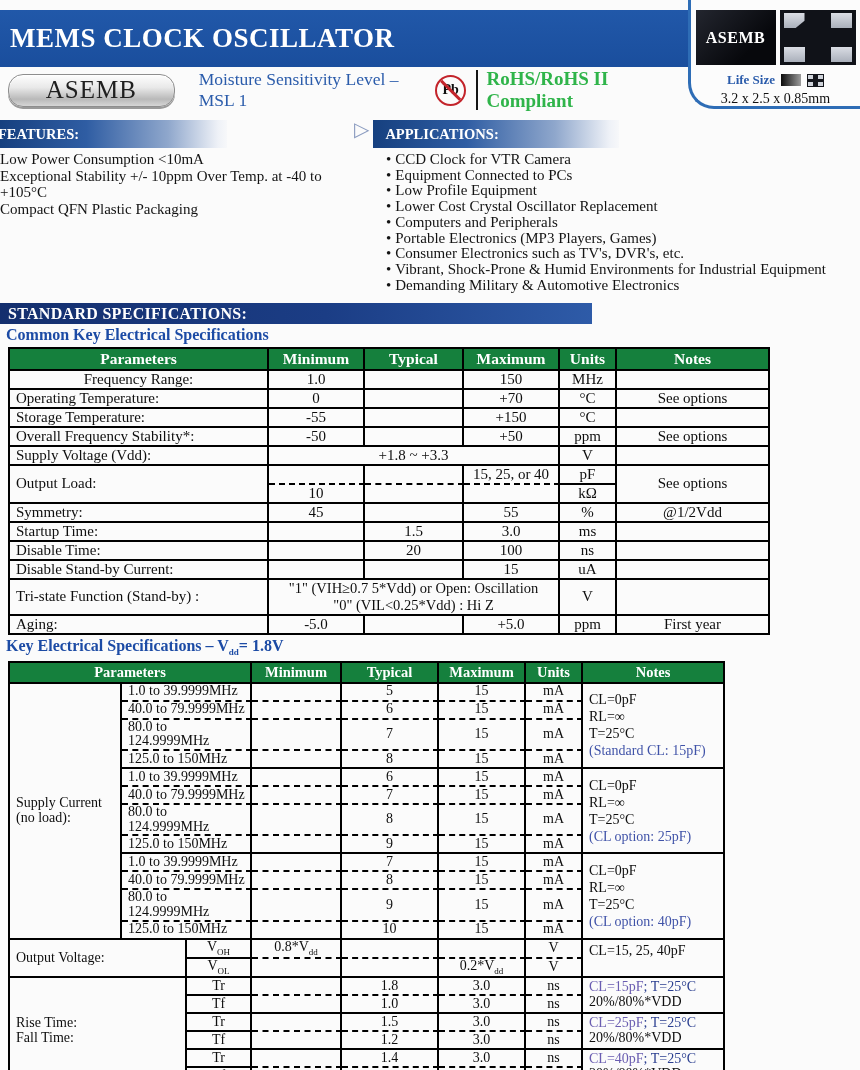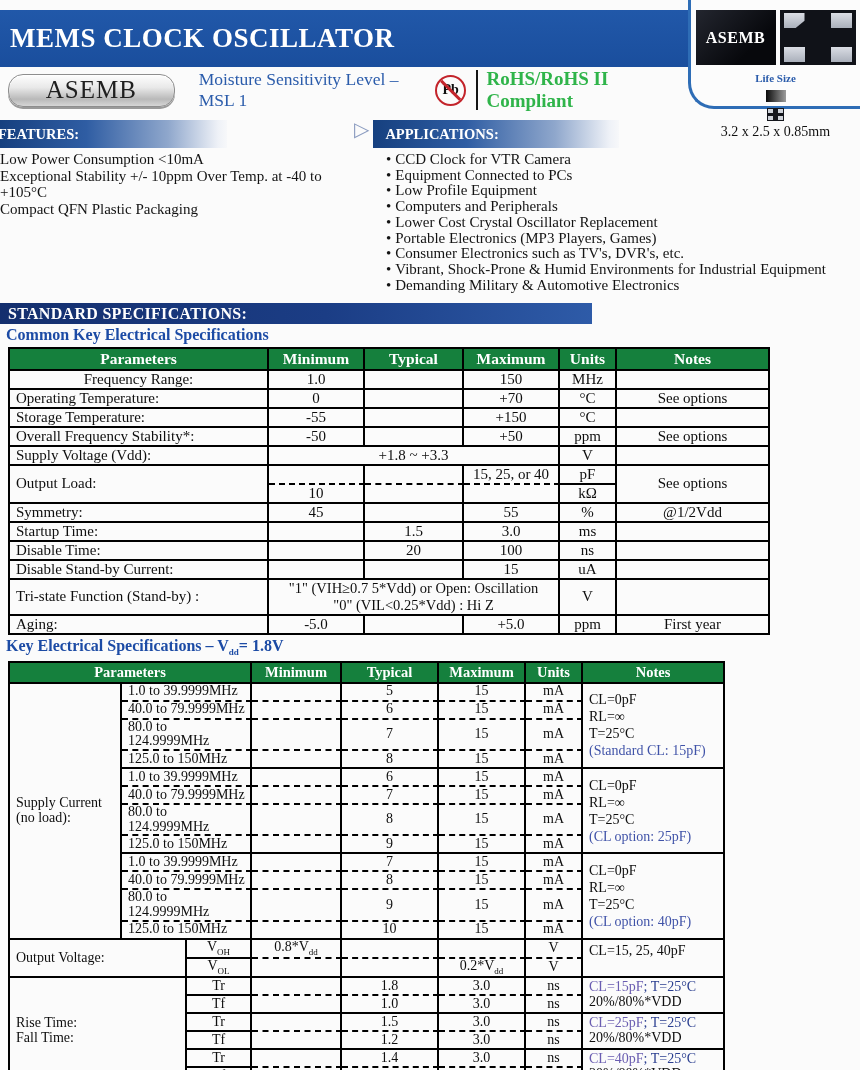--- a/index.html
+++ b/index.html
@@ -16,21 +16,21 @@
           padding-top:10px; }
   .chips { display:flex; gap:4px; justify-content:center; }
   .chip1 { width:80px; height:55px; background:linear-gradient(135deg,#23262f,#07080c 70%);
            color:#fff; display:flex; align-items:center; justify-content:center; font-weight:bold;
            font-size:16px; letter-spacing:.5px; }
   .chip2 { width:76px; height:55px; background:#101218; position:relative; }
   .pad { position:absolute; width:21px; height:15px; background:linear-gradient(180deg,#dadde4,#aab0bb); }
   .pad.tl { top:3px; left:4px; clip-path:polygon(0 0,100% 0,100% 52%,58% 100%,0 100%); }
   .pad.tr { top:3px; right:4px; } .pad.bl { bottom:3px; left:4px; } .pad.br { bottom:3px; right:4px; }
   .lifesize { display:flex; align-items:center; justify-content:center; gap:6px; margin-top:7px;
-              color:#2b5cab; font-weight:bold; font-size:11px;flex-direction:column; }
+              color:#2b5cab; font-weight:bold; font-size:13px; }
   .mini1 { width:20px; height:12px; background:linear-gradient(90deg,#0b0b0b,#9c9c9c); }
   .mini2 { width:17px; height:13px; background:#14161c; position:relative; }
   .mini2 i { position:absolute; width:5px; height:4px; background:#cfd3da; }
   .mini2 i.a{top:1px;left:1px;} .mini2 i.b{top:1px;right:1px;} .mini2 i.c{bottom:1px;left:1px;} .mini2 i.d{bottom:1px;right:1px;}
   .dims { text-align:center; font-size:14px; color:#111; margin-top:3px; }
 
   .row2 { position:absolute; left:0; top:68px; width:686px; height:44px; display:flex; align-items:center; }
   .asemb-btn { margin-left:8px; width:178px; height:33px; border-radius:15px;
         background:linear-gradient(180deg,#fefefe 0%,#e9e9e9 40%,#b9b9b9 78%,#d6d6d6 100%);
         border:1.5px solid #8e8e8e; box-shadow:0 2px 0 #9a9a9a, inset 0 1px 1px #fff;
@@ -153,22 +153,22 @@
       <div class="app-hdr">
         <span class="arrow-ic">▷</span>
         <div class="grad-bar app-bar">
           <span>APPLICATIONS:</span>
         </div>
       </div>
       <div class="app-list">
         <div><span class="b">•</span><span>CCD Clock for VTR Camera</span></div>
         <div><span class="b">•</span><span>Equipment Connected to PCs</span></div>
         <div><span class="b">•</span><span>Low Profile Equipment</span></div>
+        <div><span class="b">•</span><span>Lower Cost Crystal Oscillator Replacement</span></div>
         <div><span class="b">•</span><span>Computers and Peripherals</span></div>
-        <div><span class="b">•</span><span>Lower Cost Crystal Oscillator Replacement</span></div>
         <div><span class="b">•</span><span>Portable Electronics (MP3 Players, Games)</span></div>
         <div><span class="b">•</span><span>Consumer Electronics such as TV's, DVR's, etc.</span></div>
         <div><span class="b">•</span><span>Vibrant, Shock-Prone &amp; Humid Environments for Industrial Equipment</span></div>
         <div><span class="b">•</span><span>Demanding Military &amp; Automotive Electronics</span></div>
       </div>
     </div>
   </div>
 
   <div class="std-bar">
     <span>STANDARD SPECIFICATIONS:</span>

